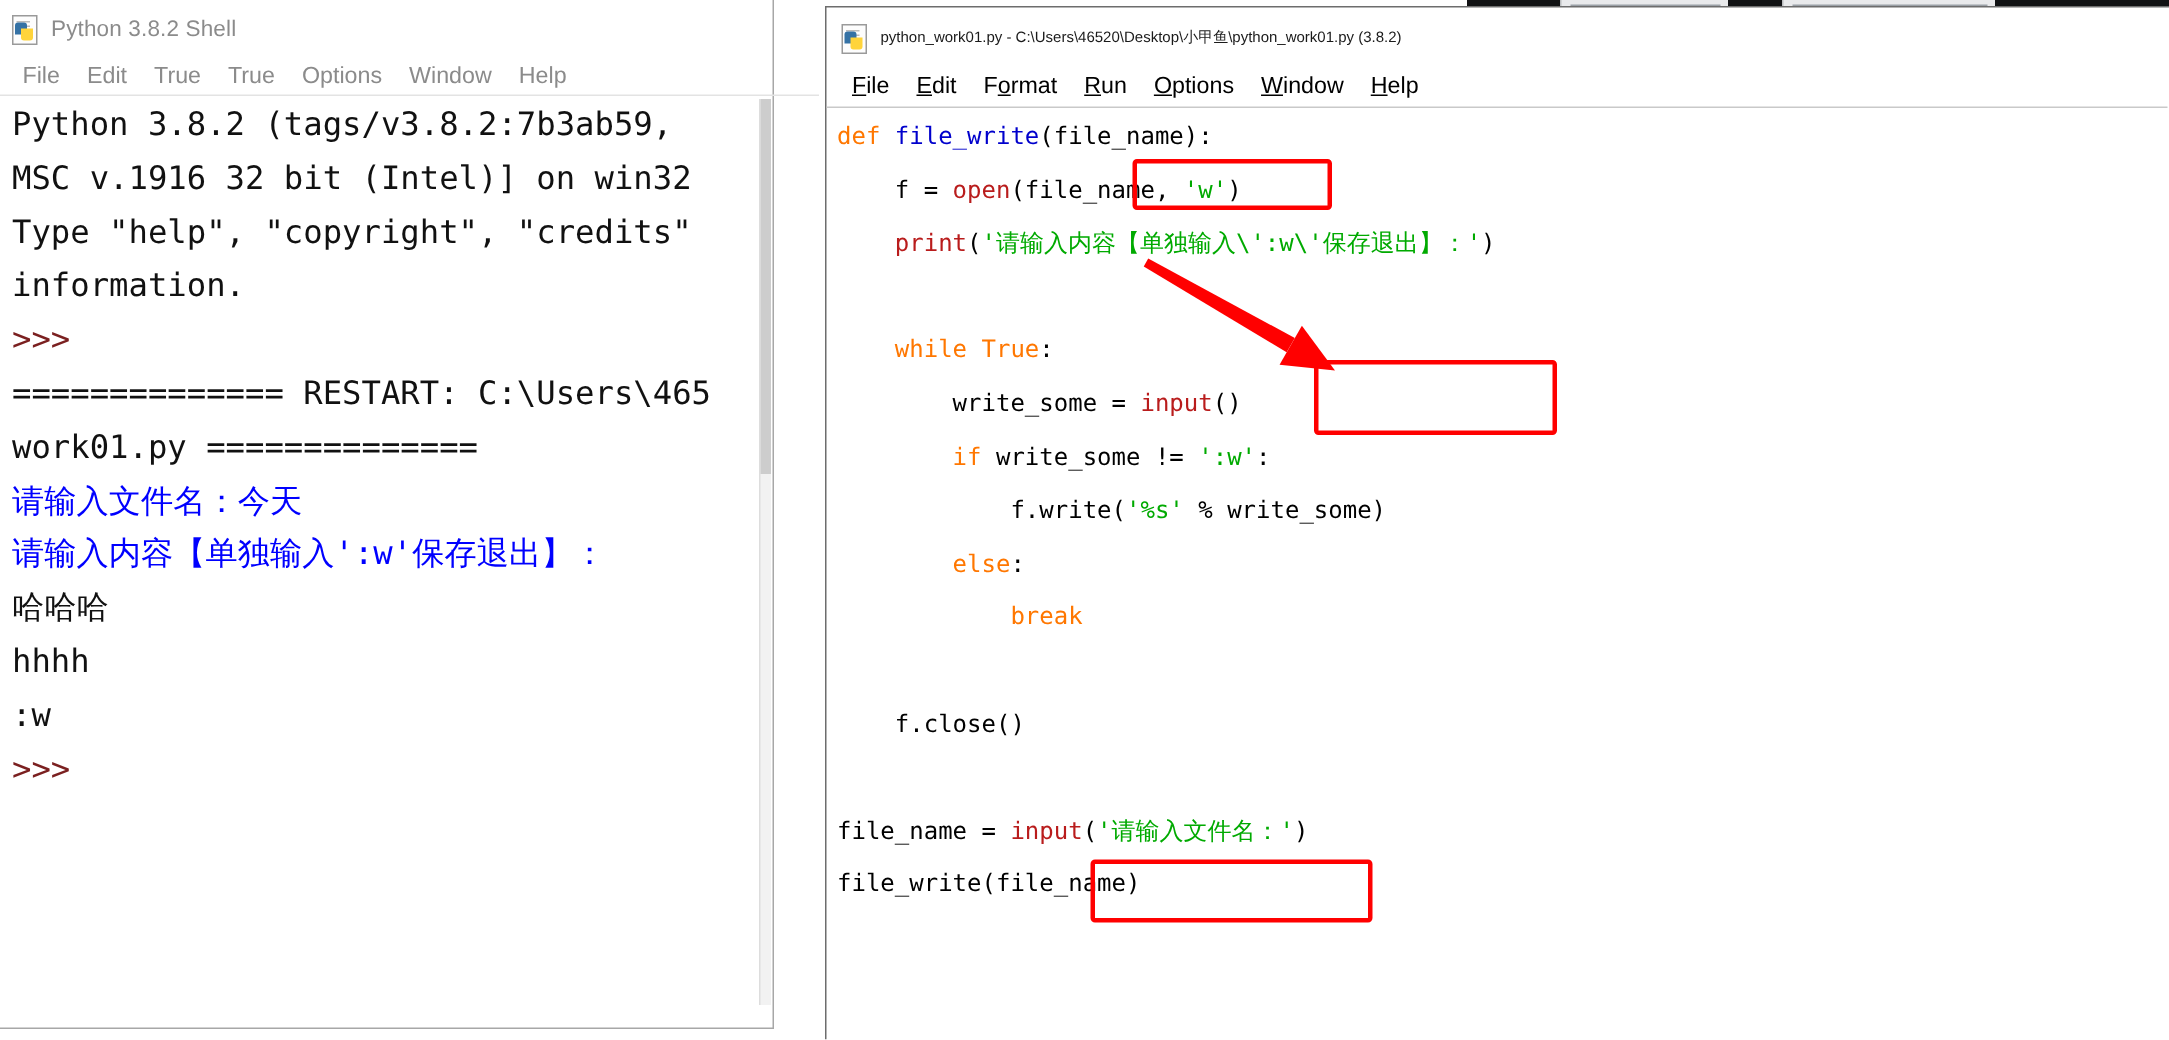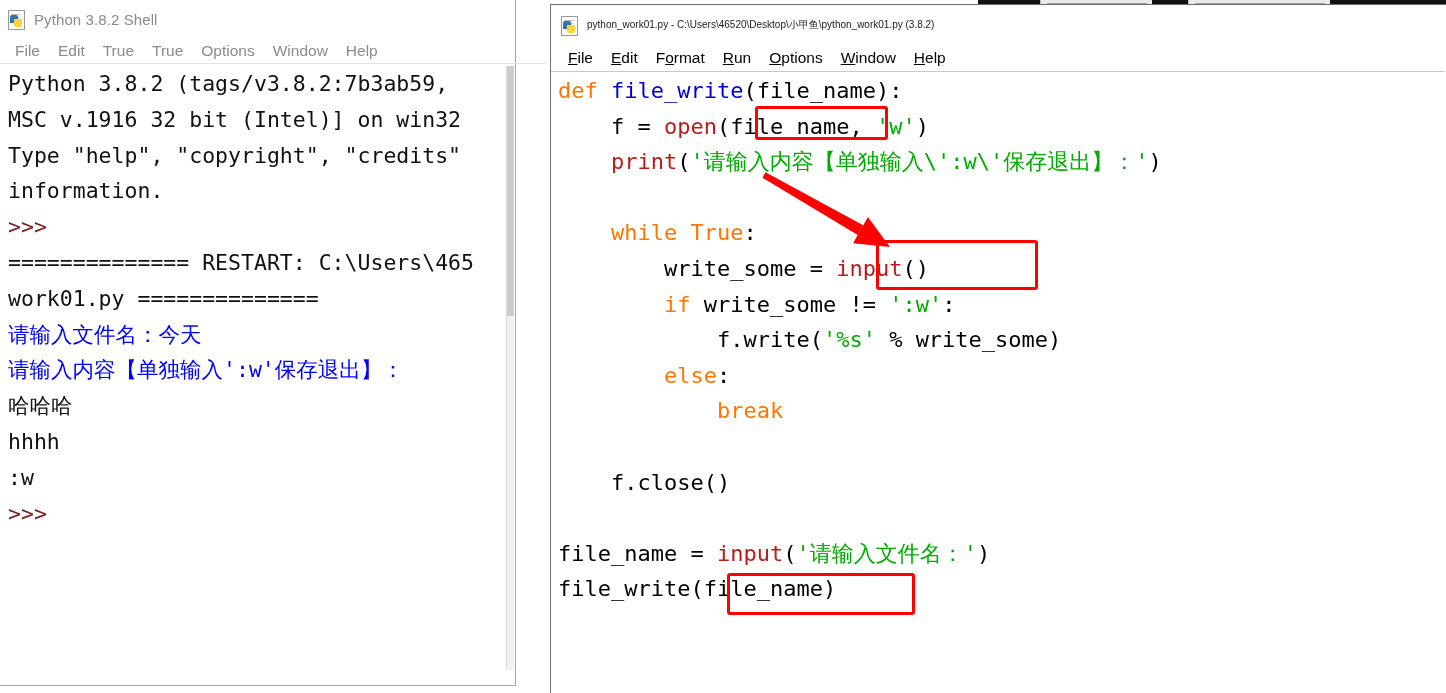--- a/index.html
+++ b/index.html
@@ -54,21 +54,21 @@
   }
   .edit-title { position:absolute; left:0; top:6px; height:28px; width:894px; display:flex; align-items:center; padding-left:9px; box-sizing:border-box; }
   .edit-title .ttl { font-size:10px; color:#1a1a1a; margin-left:8px; }
   .edit-menu { position:absolute; left:0; top:40px; height:27px; width:894px; display:flex; align-items:center; padding-left:8px; box-sizing:border-box; border-bottom:1px solid #c9c9c9; }
   .edit-menu .mi { font-size:15.5px; color:#000000; padding:0 9px; }
   .edit-menu .mi u { text-decoration:underline; }
 
   .edit-body { position:absolute; left:0; top:68px; width:894px; height:620px; overflow:hidden; }
   .code {
     font-family:"DejaVu Sans Mono", monospace;
-    font-size:22px; line-height:35.6px;
+    font-size:16px; line-height:35.6px;
     white-space:pre; color:#000000;
     padding-left:7px;
   }
   .k   { color:#ff7700; }   
   .fn  { color:#0000cc; }   
   .bi  { color:#b91c1c; }   
   .str { color:#00aa00; }   
 
   
   .redbox { position:absolute; border:3px solid #ff0000; border-radius:3px; box-sizing:border-box; pointer-events:none; }

